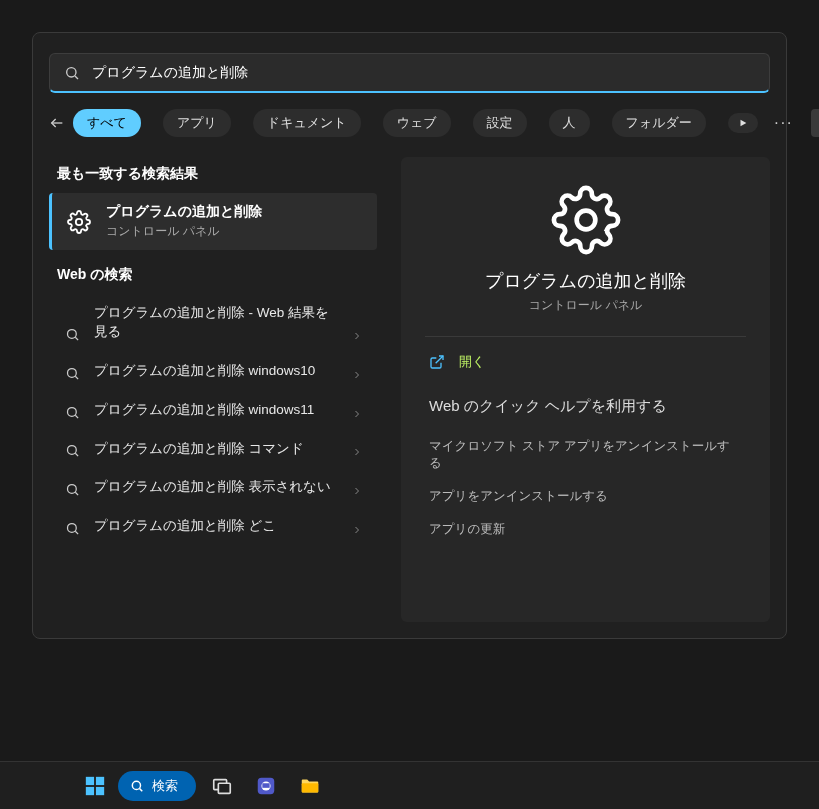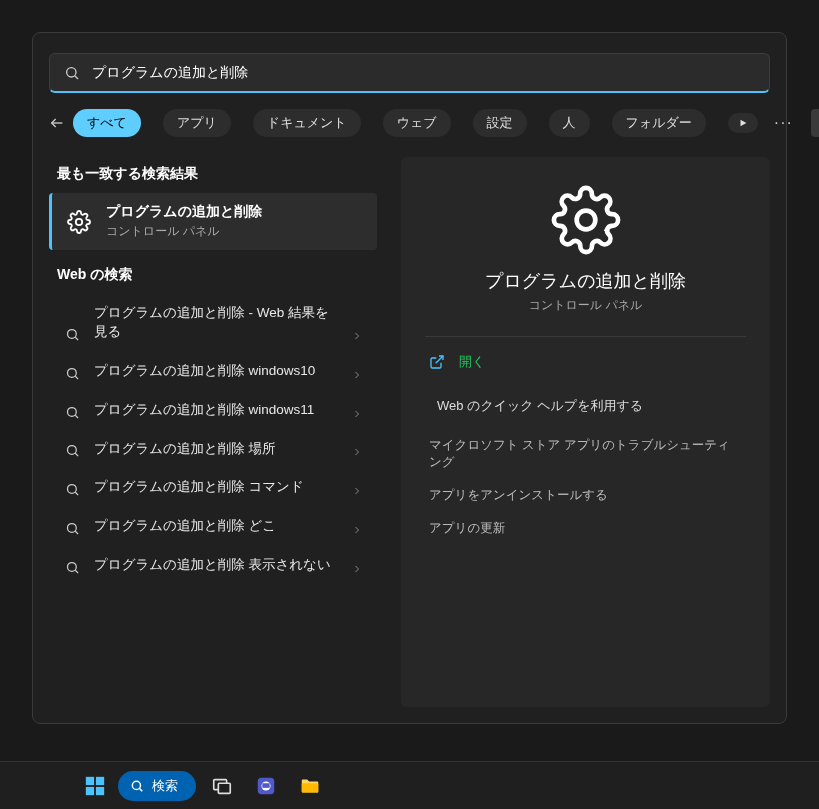--- a/index.html
+++ b/index.html
@@ -1,18 +1,18 @@
 <!DOCTYPE html>
 <html><head>
 <meta charset="utf-8">
 <style>
   * { margin: 0; padding: 0; box-sizing: border-box; font-family: "Yu Gothic UI", "Segoe UI", sans-serif; }
   body { width: 819px; height: 809px; background: #1a1a1a; overflow: hidden; }
   .search-window {
-    position: absolute; top: 32px; left: 32px; width: 755px; height: 692px;
+    position: absolute; top: 32px; left: 32px; width: 755px; height: 607px;
     background: #202020; border: 1px solid #3a3a3a; border-radius: 8px;
     display: flex; flex-direction: column; padding: 16px 0 0 0;
   }
   .search-bar {
     margin: 4px 16px 12px 16px; height: 40px; background: #2b2b2b;
     border: 1px solid #3d3d3d; border-bottom: 2px solid #4cc2ff; border-radius: 6px;
     display: flex; align-items: center; padding: 0 14px; gap: 12px;
   }
   .search-bar input {
     flex: 1; background: transparent; border: none; outline: none;
@@ -59,25 +59,25 @@
   .web-item .chev { color: #888; }
   .right-col {
     flex: 1; margin: 8px 16px 16px 8px; background: #272727; border-radius: 6px;
     padding: 28px 24px 20px 24px; display: flex; flex-direction: column; align-items: stretch;
   }
   .preview-top { display: flex; flex-direction: column; align-items: center; padding-bottom: 22px; border-bottom: 1px solid #3a3a3a; }
   .big-gear { width: 70px; height: 70px; color: #fff; margin-bottom: 14px; }
   .preview-title { color: #fff; font-size: 18px; font-weight: 400; margin-bottom: 4px; }
   .preview-sub { color: #aaa; font-size: 12px; }
   .action-row {
-    display: flex; align-items: center; gap: 14px; padding: 16px 4px; color: #22c55e;
+    display: flex; align-items: center; gap: 14px; padding: 16px 4px; color: #bef264;
     font-size: 13px; cursor: pointer;
   }
   .action-row .aicon { width: 16px; height: 16px; color: #4cc2ff; }
-  .help-header { color: #ddd; font-size: 13px; padding: 10px 4px 14px 4px; margin-left: 8px; }
+  .help-header { color: #ddd; font-size: 15px; padding: 10px 4px 14px 4px; }
   .help-link { color: #bbb; font-size: 12.5px; padding: 8px 4px; cursor: pointer; }
   .taskbar {
     position: absolute; bottom: 0; left: 0; width: 819px; height: 48px;
     background: #1f1f1f; border-top: 1px solid #333;
     display: flex; align-items: center; padding-left: 80px; gap: 8px;
   }
   .tb-start {
     width: 30px; height: 30px; display: flex; align-items: center; justify-content: center; cursor: pointer;
   }
   .tb-search {
@@ -194,63 +194,49 @@
               </svg>
             </span>
           </div>
           <div class="web-item">
             <span>
               <svg width="15" height="15" viewBox="0 0 24 24" fill="none" stroke="#ccc" stroke-width="2">
                 <circle cx="11" cy="11" r="7"></circle>
                 <line x1="21" y1="21" x2="16.5" y2="16.5"></line>
               </svg>
             </span>
-            <span class="label">プログラムの追加と削除 場所</span>
-            <span class="chev">
-              <svg width="12" height="12" viewBox="0 0 24 24" fill="none" stroke="#888" stroke-width="2">
-                <polyline points="9 6 15 12 9 18"></polyline>
-              </svg>
-            </span>
-          </div>
-          <div class="web-item">
-            <span>
-              <svg width="15" height="15" viewBox="0 0 24 24" fill="none" stroke="#ccc" stroke-width="2">
-                <circle cx="11" cy="11" r="7"></circle>
-                <line x1="21" y1="21" x2="16.5" y2="16.5"></line>
-              </svg>
-            </span>
             <span class="label">プログラムの追加と削除 コマンド</span>
             <span class="chev">
               <svg width="12" height="12" viewBox="0 0 24 24" fill="none" stroke="#888" stroke-width="2">
                 <polyline points="9 6 15 12 9 18"></polyline>
               </svg>
             </span>
           </div>
           <div class="web-item">
             <span>
               <svg width="15" height="15" viewBox="0 0 24 24" fill="none" stroke="#ccc" stroke-width="2">
                 <circle cx="11" cy="11" r="7"></circle>
                 <line x1="21" y1="21" x2="16.5" y2="16.5"></line>
               </svg>
             </span>
+            <span class="label">プログラムの追加と削除 表示されない</span>
+            <span class="chev">
+              <svg width="12" height="12" viewBox="0 0 24 24" fill="none" stroke="#888" stroke-width="2">
+                <polyline points="9 6 15 12 9 18"></polyline>
+              </svg>
+            </span>
+          </div>
+          <div class="web-item">
+            <span>
+              <svg width="15" height="15" viewBox="0 0 24 24" fill="none" stroke="#ccc" stroke-width="2">
+                <circle cx="11" cy="11" r="7"></circle>
+                <line x1="21" y1="21" x2="16.5" y2="16.5"></line>
+              </svg>
+            </span>
             <span class="label">プログラムの追加と削除 どこ</span>
-            <span class="chev">
-              <svg width="12" height="12" viewBox="0 0 24 24" fill="none" stroke="#888" stroke-width="2">
-                <polyline points="9 6 15 12 9 18"></polyline>
-              </svg>
-            </span>
-          </div>
-          <div class="web-item">
-            <span>
-              <svg width="15" height="15" viewBox="0 0 24 24" fill="none" stroke="#ccc" stroke-width="2">
-                <circle cx="11" cy="11" r="7"></circle>
-                <line x1="21" y1="21" x2="16.5" y2="16.5"></line>
-              </svg>
-            </span>
-            <span class="label">プログラムの追加と削除 表示されない</span>
             <span class="chev">
               <svg width="12" height="12" viewBox="0 0 24 24" fill="none" stroke="#888" stroke-width="2">
                 <polyline points="9 6 15 12 9 18"></polyline>
               </svg>
             </span>
           </div>
         </div>
     </div>
 
     <div class="right-col">
@@ -271,21 +257,21 @@
               <path d="M18 13v6a2 2 0 0 1-2 2H5a2 2 0 0 1-2-2V8a2 2 0 0 1 2-2h6"></path>
               <polyline points="15 3 21 3 21 9"></polyline>
               <line x1="10" y1="14" x2="21" y2="3"></line>
             </svg>
         </span>
         <span>開く</span>
       </div>
 
       <div class="help-header">Web のクイック ヘルプを利用する</div>
       <div id="help-list">
-          <div class="help-link">マイクロソフト ストア アプリのトラブルシューティング</div>
+          <div class="help-link">マイクロソフト ストア アプリをアンインストールする</div>
           <div class="help-link">アプリをアンインストールする</div>
           <div class="help-link">アプリの更新</div>
         </div>
     </div>
   </div>
 </div>
 
 <div class="taskbar">
   <div class="tb-start">
     <svg width="22" height="22" viewBox="0 0 24 24">

